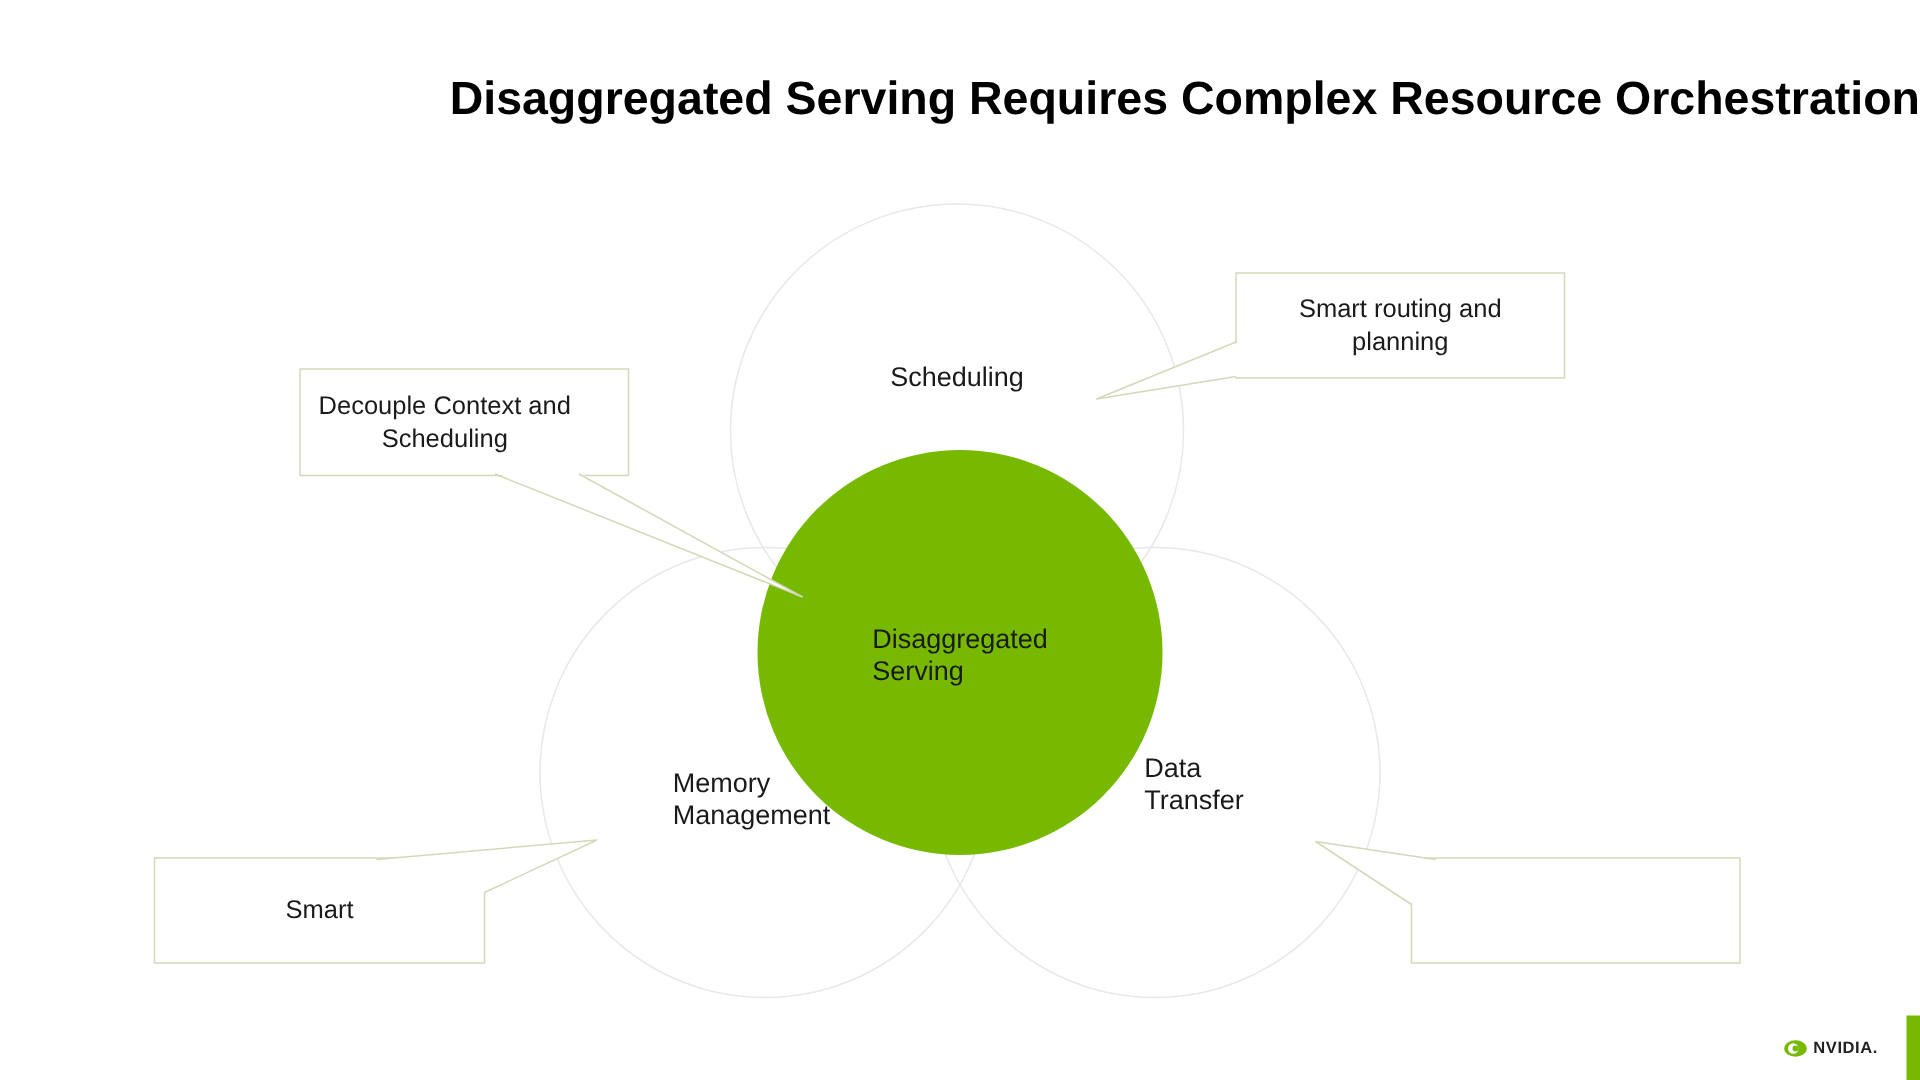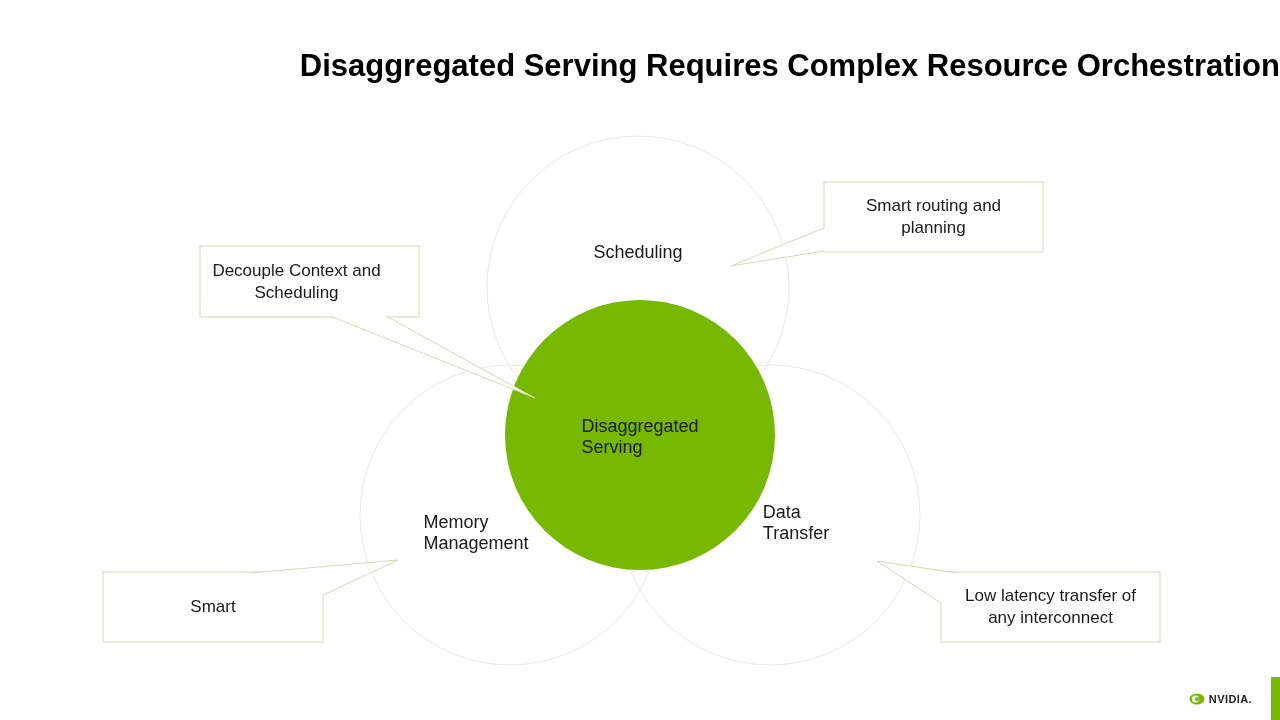--- a/index.html
+++ b/index.html
@@ -23,21 +23,21 @@
   }
   .callout-text{
     display:flex;flex-direction:column;align-items:center;justify-content:center;
     text-align:center;font-size:17px;line-height:22px;color:#1a1a1a;
   }
   #callout-text-smart   {left:824px;top:182px;width:219px;height:70px;}
   #callout-text-decouple{left:200px;top:246px;width:193px;height:71px;}
   #callout-text-avoid   {left:103px;top:572px;width:220px;height:70px;}
   #callout-text-low     {left:941px;top:572px;width:219px;height:70px;}
   #label-scheduling{left:638px;top:252px;}
-  #label-memory    {left:476px;top:533px;}
+  #label-memory    {left:501px;top:533px;}
   #label-data      {left:796px;top:523px;}
   #label-center    {left:640px;top:437px;}
   #nvidia-logo{
     position:absolute;right:28px;bottom:15px;display:flex;align-items:flex-end;gap:4px;z-index:2;
   }
   #nvidia-wordmark{
     font-size:11px;font-weight:700;letter-spacing:0.4px;color:#222;
   }
   #footer-accent-bar{
     position:absolute;right:0;bottom:0;width:9px;height:43px;background:#76b900;z-index:2;
@@ -105,24 +105,20 @@
     <div>Disaggregated</div>
     <div>Serving</div>
   </div>
   <div class="txt callout-text" id="callout-text-decouple">
     <span>Decouple Context and</span>
     <span>Scheduling</span>
   </div>
   <div class="txt callout-text" id="callout-text-avoid">
     <span>Smart</span>
   </div>
-  <div class="txt callout-text" id="callout-text-low">
-    <span>Low latency transfer of</span>
-    <span>any interconnect</span>
-  </div>
 
   <div id="nvidia-logo">
     <svg width="16" height="12" viewBox="0 0 32 24">
       <ellipse cx="16" cy="12" rx="15" ry="11" fill="#76b900"></ellipse>
       <circle cx="13" cy="12" r="7" fill="#ffffff"></circle>
       <circle cx="16" cy="12" r="4" fill="#76b900"></circle>
     </svg>
     <span id="nvidia-wordmark">NVIDIA.</span>
   </div>
   <div id="footer-accent-bar"></div>

